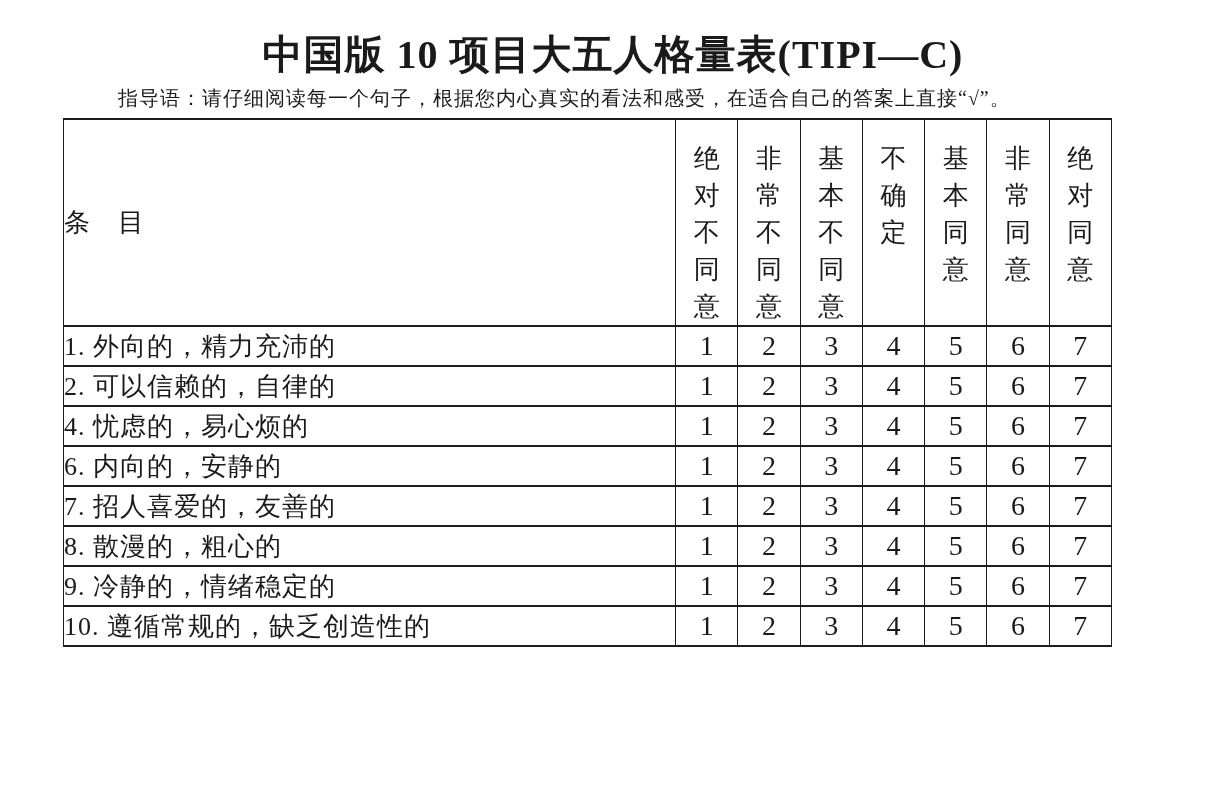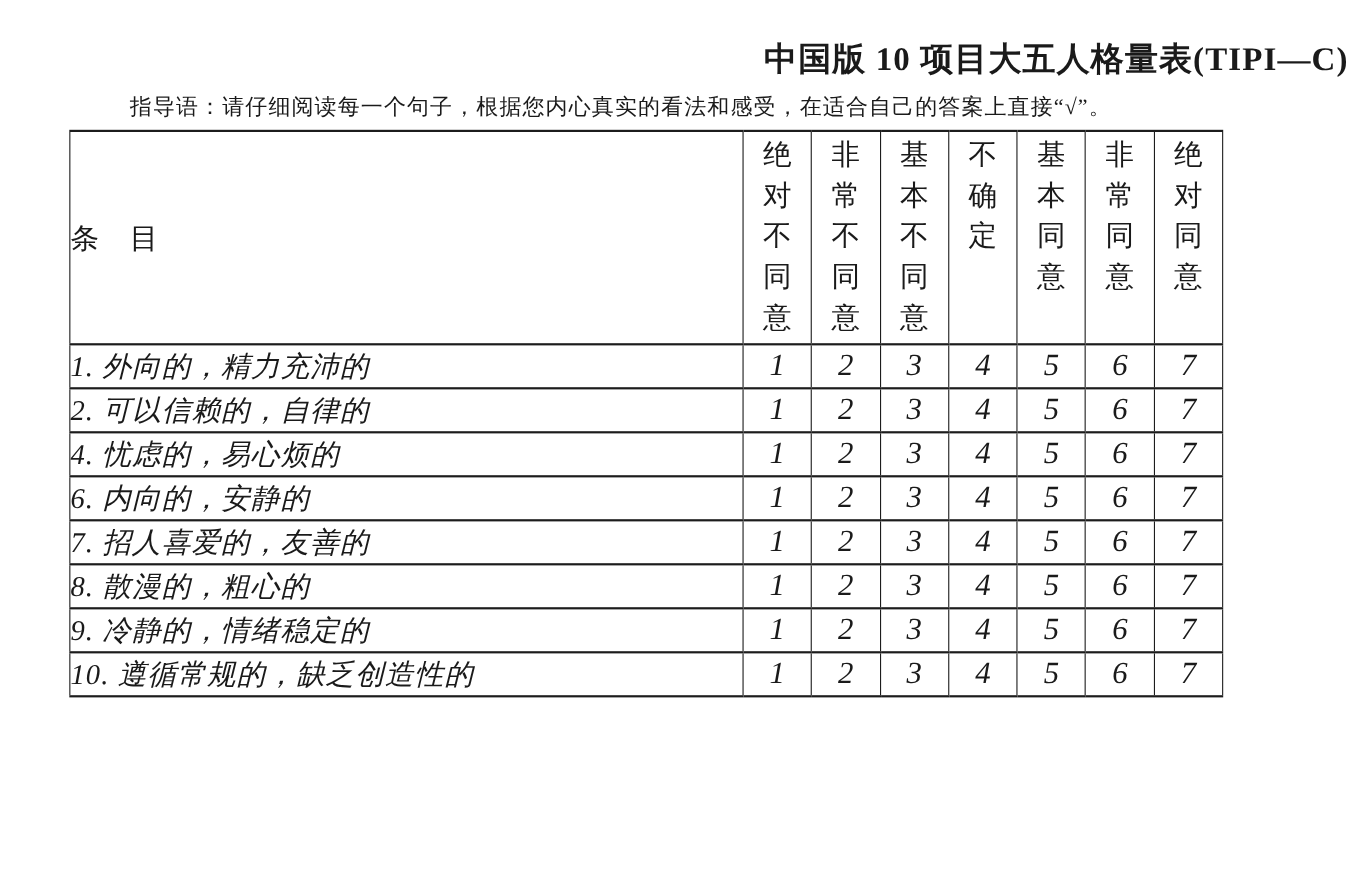--- a/index.html
+++ b/index.html
@@ -13,22 +13,22 @@
     color: #1a1a1a;
   }
   .page {
     position: relative;
     width: 1226px;
     height: 812px;
     background: #ffffff;
   }
   .doc-title {
     margin: 38px 0 0 0;
-    text-align: right;
-    font-size: 30px;
+    text-align: center;
+    font-size: 40px;
     font-weight: 700;
     line-height: 34px;
     letter-spacing: 1px;
     white-space: nowrap;
   }
   .instructions {
     margin: 12px 0 6px 118px;
     font-size: 20px;
     line-height: 28px;
     letter-spacing: 1px;
@@ -55,29 +55,28 @@
     font-size: 26px;
     letter-spacing: 1px;
   }
   td.scale-head {
     vertical-align: top;
     text-align: center;
   }
   .vtext {
     width: 1.3em;
     margin: 0 auto;
-    padding-top: 2px;
+    padding-top: 20px;
     font-size: 26px;
     line-height: 37px;
     word-break: break-all;
     text-align: center;
   }
   tr.item-row {
     height: 40px;
-    font-style: italic;
   }
   td.item-cell {
     font-size: 26px;
     letter-spacing: 1px;
     padding-left: 10px;
     vertical-align: middle;
     white-space: nowrap;
   }
   td.rating-cell {
     text-align: center;

